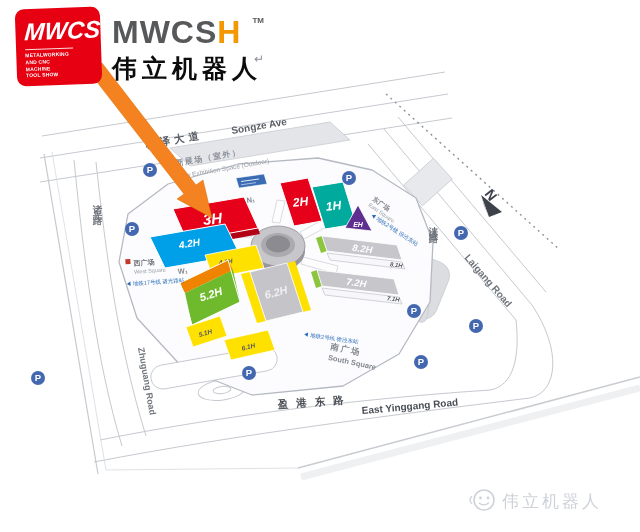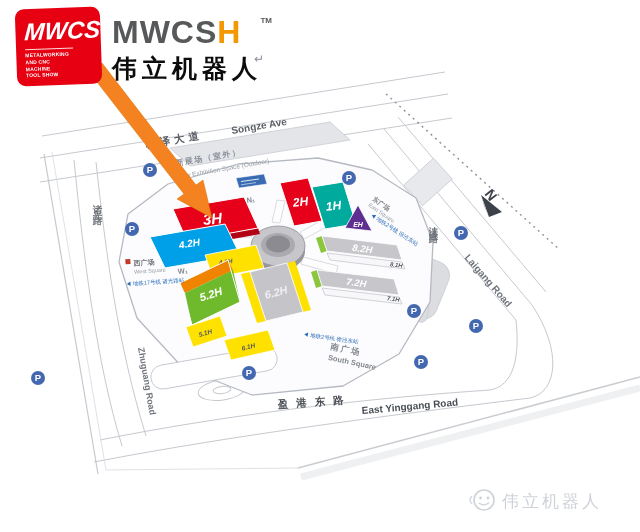--- a/index.html
+++ b/index.html
@@ -9,21 +9,21 @@
   .map-svg text{font-family:"Liberation Sans", sans-serif;}
   .header{position:absolute;z-index:3;}
   .mwcs{left:16px;top:8px;width:85px;height:77px;background:#e60012;border-radius:9px;
     transform:rotate(-2deg);color:#fff;padding:9px 6px 0 9px;box-sizing:border-box;}
   .mwcs-title{font-style:italic;font-weight:700;font-size:24px;transform:skewX(-6deg);letter-spacing:0px;}
   .mwcs-sub{margin-top:3px;padding-top:2px;border-top:1px solid rgba(255,255,255,.85);
     font-size:5px;line-height:1.35;white-space:pre-line;font-weight:700;width:48px;letter-spacing:.2px;}
   .brand{left:112px;top:14px;}
   .brand-name{font-size:32px;font-weight:800;color:#57585a;letter-spacing:1px;}
   .brand-h{font-size:32px;font-weight:800;color:#f39800;}
-  .brand-tm{font-size:8px;color:#57585a;vertical-align:20px;margin-left:20px;font-weight:700;}
+  .brand-tm{font-size:8px;color:#57585a;vertical-align:20px;margin-left:12px;font-weight:700;}
   .brand-cn{font-size:25px;font-weight:700;color:#0c0c0c;letter-spacing:5px;margin-top:1px;}
   .return-mark{left:254px;top:52px;font-size:12px;color:#8a8f98;}
 </style>
 </head>
 <body>
 
 <div class="stage">
 
 <svg class="map-svg" width="640" height="532" viewBox="0 0 640 532">
 

